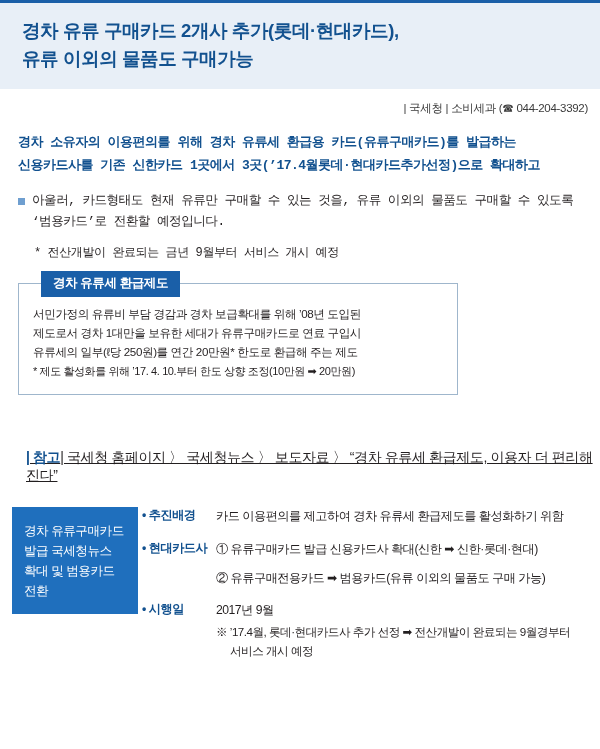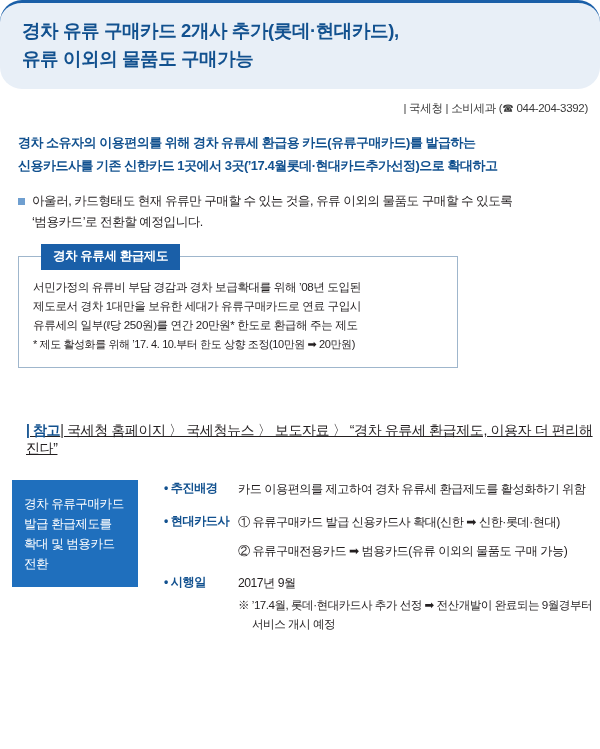--- a/index.html
+++ b/index.html
@@ -15,21 +15,20 @@
     position: relative;
     overflow: hidden;
   }
 
   
   .header {
     background: #e8eff7;
     border-top: 3px solid #1a5fa8;
     padding: 14px 22px 16px 22px;
     box-sizing: border-box;
-    border-radius: 22px;
   }
   .header-title {
     color: #12518f;
     font-size: 18.5px;
     font-weight: bold;
     line-height: 1.52;
     letter-spacing: -0.4px;
   }
 
   
@@ -37,20 +36,21 @@
     text-align: right;
     font-size: 11.5px;
     color: #3a3a3a;
     padding: 12px 12px 0 0;
     letter-spacing: -0.3px;
   }
 
   
   .body-wrap {
     padding: 16px 18px 0 18px;
+    font-family: Liberation Mono, monospace;
   }
   .lead {
     color: #12518f;
     font-weight: bold;
     font-size: 13px;
     line-height: 1.75;
     letter-spacing: -0.5px;
   }
 
   .bullet-row {
@@ -136,21 +136,21 @@
     font-weight: normal;
     line-height: 1.6;
     letter-spacing: -0.5px;
     width: 126px;
     box-sizing: border-box;
     padding: 14px 10px 12px 12px;
     flex: 0 0 auto;
   }
   .summary-rows {
     flex: 1;
-    padding-left: 26px;
+    padding-left: 4px;
   }
   .srow {
     display: flex;
     align-items: flex-start;
     margin-bottom: 13px;
   }
   .srow-key {
     width: 74px;
     flex: 0 0 auto;
     color: #12518f;
@@ -198,39 +198,40 @@
   </div>
 
   <div class="bullet-row">
     <span class="bullet-sq"></span>
     <div class="bullet-text">
       <div>아울러, 카드형태도 현재 유류만 구매할 수 있는 것을, 유류 이외의 물품도 구매할 수 있도록</div>
       <div>‘범용카드’로 전환할 예정입니다.</div>
     </div>
   </div>
 
+  <div class="note">* 전산개발이 완료되는 금년 9월부터 서비스 개시 예정</div>
 </div>
 
 <div class="callout">
   <div class="callout-tab">경차 유류세 환급제도</div>
   <div class="callout-line">서민가정의 유류비 부담 경감과 경차 보급확대를 위해 ’08년 도입된</div>
   <div class="callout-line">제도로서 경차 1대만을 보유한 세대가 유류구매카드로 연료 구입시</div>
   <div class="callout-line">유류세의 일부(ℓ당 250원)를 연간 20만원* 한도로 환급해 주는 제도</div>
   <div class="callout-note">* 제도 활성화를 위해 ’17. 4. 10.부터 한도 상향 조정(10만원 ➡ 20만원)</div>
 </div>
 
 <div class="ref">
   <b>| 참고</b><span>| 국세청 홈페이지 〉 국세청뉴스 〉 보도자료 〉 “경차 유류세 환급제도, 이용자 더 편리해진다”</span>
 </div>
 
 <div class="summary">
 
   <div class="summary-label">
     <div>경차 유류구매카드</div>
-    <div>발급 환급제도를</div>
+    <div>발급 국세청뉴스</div>
     <div>확대 및 범용카드</div>
     <div>전환</div>
   </div>
 
   <div class="summary-rows">
 
     <div class="srow">
       <div class="srow-key"><span class="dot">•</span><span>추진배경</span></div>
       <div class="srow-val">
         <span class="sub">카드 이용편의를 제고하여 경차 유류세 환급제도를 활성화하기 위함</span>

